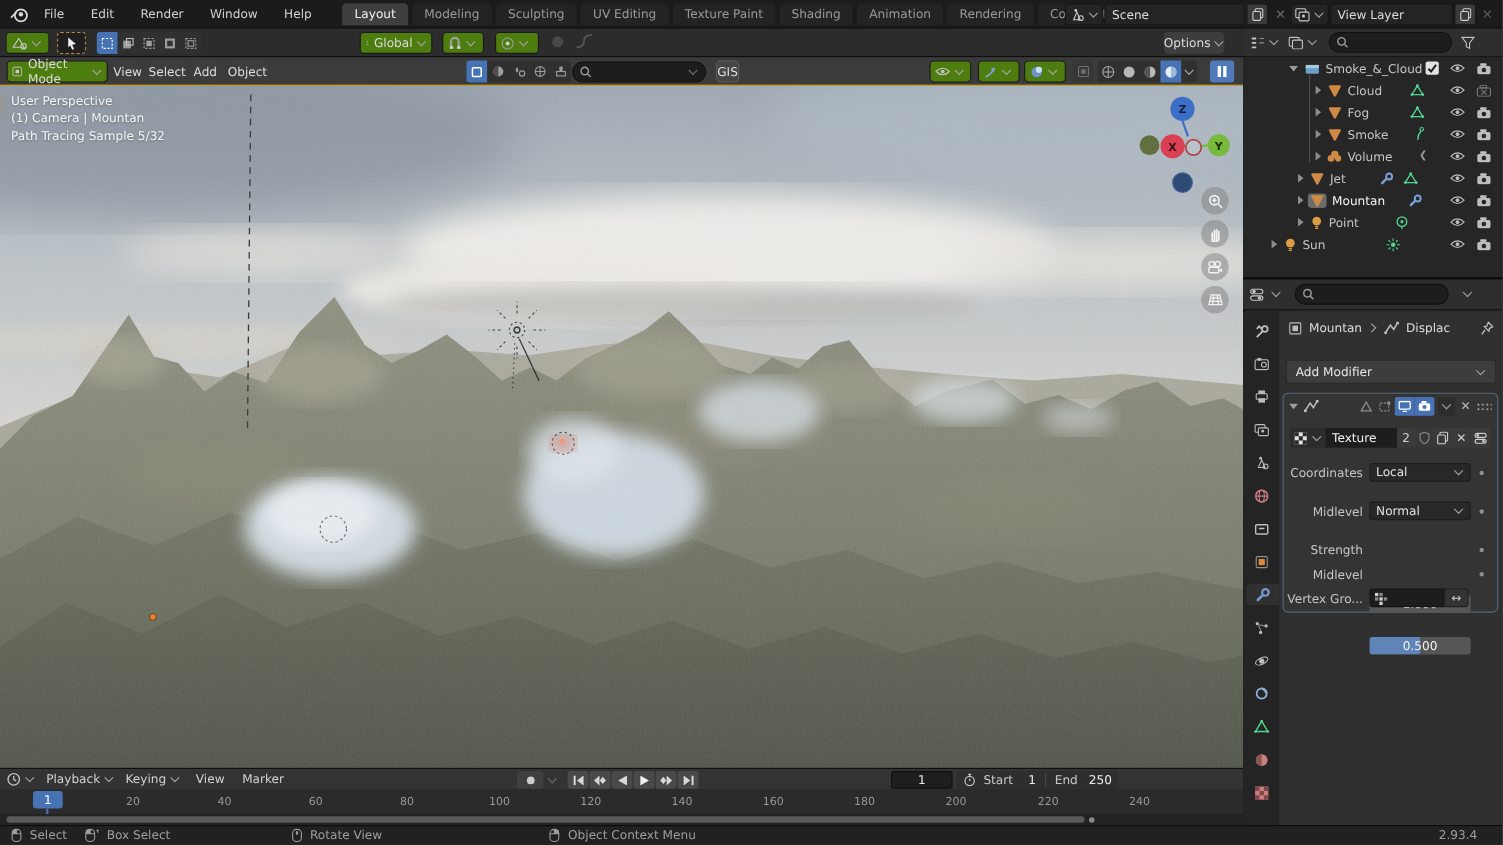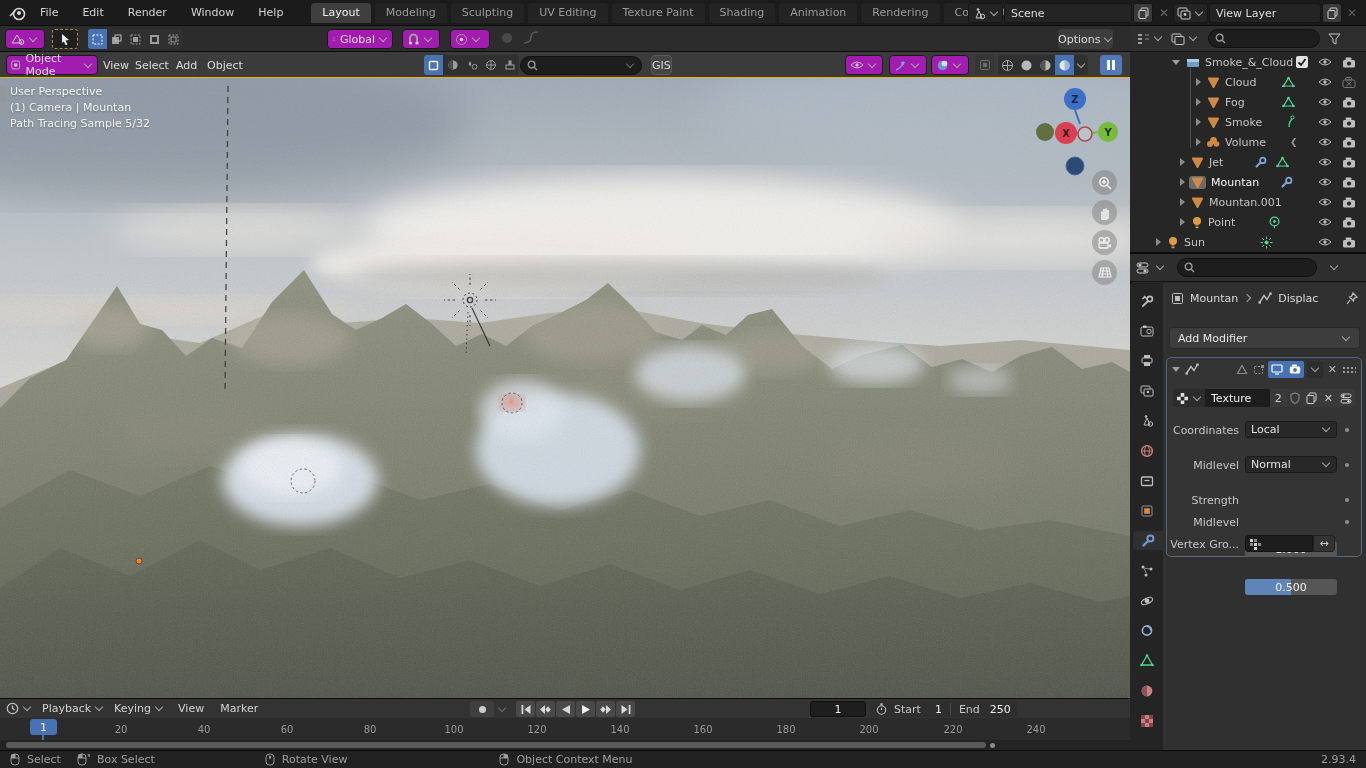--- a/index.html
+++ b/index.html
@@ -14,21 +14,21 @@
   
   .topbar{left:0;top:0;width:1366px;height:26px;background:#1b1b1b;display:flex;align-items:center;border-bottom:1px solid #0c0c0c}
   .menu-item{color:#d2d2d2;padding:0 12px;height:26px;display:flex;align-items:center;cursor:default}
   .wtab{height:20px;margin:0 2px;padding:0 11px;display:flex;align-items:center;border-radius:4px 4px 0 0;background:#232323;color:#9a9a9a}
   .wtab.active{background:#3f3f3f;color:#f0f0f0}
   .idfield{background:#242424;border:1px solid #161616;border-radius:3px;height:20px;display:flex;align-items:center;color:#dcdcdc}
   
   .hdr2{left:0;top:26px;width:1130px;height:26px;background:#2c2c2c;border-bottom:1px solid #0c0c0c}
   .hdr3{left:0;top:52px;width:1130px;height:26px;background:#3b3b3b;border-bottom:1px solid #eab308}
   .wbtn{background:#3d3d3d;border-radius:4px;color:#dcdcdc;height:20px;padding:0 0;display:flex;align-items:center}
-  .ddark{background:#a21caf;border:1px solid #1a1a1a;border-radius:4px;height:20px;display:flex;align-items:center;color:#dcdcdc;padding:0 4px}
+  .ddark{background:#4d7c0f;border:1px solid #1a1a1a;border-radius:4px;height:20px;display:flex;align-items:center;color:#dcdcdc;padding:0 4px}
   .icbox{width:19px;height:20px;background:#303030;display:flex;align-items:center;justify-content:center}
   .icbox.on{background:#4772b3}
   .searchbox{background:#1d1d1d;border:1px solid #101010;border-radius:10px;height:19px;display:flex;align-items:center;padding:0 6px;color:#9a9a9a}
   
   .viewport{left:0;top:78px;width:1130px;height:620px;overflow:hidden;background:#9fa9b4}
   .ovltext{color:rgba(255,255,255,.92);font-size:11px;text-shadow:0 1px 2px rgba(60,60,60,.45);line-height:16px}
   .navbtn{width:25px;height:25px;border-radius:50%;background:rgba(128,128,128,.5);display:flex;align-items:center;justify-content:center}
   
   .rightpanel{left:1130px;top:26px;width:236px;height:724px;background:#262626;border-left:2px solid #0c0c0c}
   .ol-hdr{left:1130px;top:26px;width:236px;height:26px;background:#2e2e2e;border-bottom:1px solid #161616;display:flex;align-items:center}
@@ -703,40 +703,20 @@
       </span>
     <span class="abs" style="left:212px;top:5px">
         <svg width="14" height="11" viewBox="0 0 14 11">
           <rect x="3.5" y="0.5" width="6" height="2.4" rx="1" fill="#bdbdbd"></rect>
           <rect x="1" y="3" width="12" height="7.5" rx="1.5" fill="#bdbdbd"></rect>
           <circle cx="7" cy="6.6" r="2.1" fill="#262626"></circle>
         </svg>
       </span>
   </div>
 
-  <div class="ol-row" style="padding-left:50px">
-    <span class="tri-r"></span>
-    <svg width="13" height="11" viewBox="0 0 13 11" style="margin-left:6px">
-        <path d="M2 1.5 H11 L6.5 10 Z" fill="#d08a46" stroke="#d08a46" stroke-width="2" stroke-linejoin="round"></path>
-      </svg>
-    <span class="ol-name">Mountan.001</span>
-    <span class="abs" style="left:188px;top:5px">
-        <svg width="14" height="10" viewBox="0 0 14 10">
-          <path d="M1 5 Q7 -1 13 5 Q7 11 1 5 Z" fill="none" stroke="#bdbdbd"></path>
-          <circle cx="7" cy="5" r="1.7" fill="#bdbdbd"></circle>
-        </svg>
-      </span>
-    <span class="abs" style="left:212px;top:5px">
-        <svg width="14" height="11" viewBox="0 0 14 11">
-          <rect x="3.5" y="0.5" width="6" height="2.4" rx="1" fill="#bdbdbd"></rect>
-          <rect x="1" y="3" width="12" height="7.5" rx="1.5" fill="#bdbdbd"></rect>
-          <circle cx="7" cy="6.6" r="2.1" fill="#262626"></circle>
-        </svg>
-      </span>
-  </div>
 
   <div class="ol-row" style="padding-left:50px">
     <span class="tri-r"></span>
     <svg width="12" height="13" viewBox="0 0 12 13" style="margin-left:6px">
         <circle cx="6" cy="5" r="4" fill="#dd9c44"></circle>
         <rect x="4.4" y="9.4" width="3.2" height="1.2" rx=".6" fill="#dd9c44"></rect>
         <rect x="4.4" y="11" width="3.2" height="1.2" rx=".6" fill="#dd9c44"></rect>
       </svg>
     <span class="ol-name">Point</span>
     <span class="abs" style="left:138px;top:4px">
@@ -1196,14 +1176,14 @@
       <rect x="4" y="2.4" width="2" height="3.6" rx="1" fill="#9e9e9e"></rect>
     </svg>
   <span style="margin-left:7px">Rotate View</span>
   <svg width="10" height="13" viewBox="0 0 10 13" style="margin-left:152px">
       <rect x="1" y="1" width="8" height="11" rx="3.5" fill="none" stroke="#9e9e9e"></rect>
       <path d="M5 1 V5 M1 5 H9" stroke="#9e9e9e"></path>
       <path d="M8.6 1.6 Q7 1 5 1 V5 H9 Z" fill="#9e9e9e"></path>
     </svg>
   <span style="margin-left:7px">Object Context Menu</span>
   <span style="flex:1"></span>
-  <span style="margin-right:10px">2.93.4</span>
+  <span style="margin-right:23px">2.93.4</span>
 </div>
 
 </body></html>

